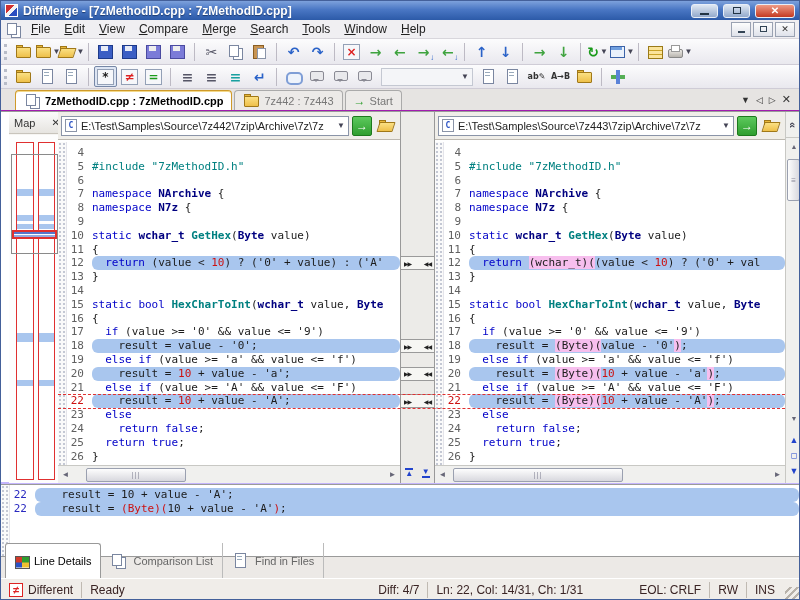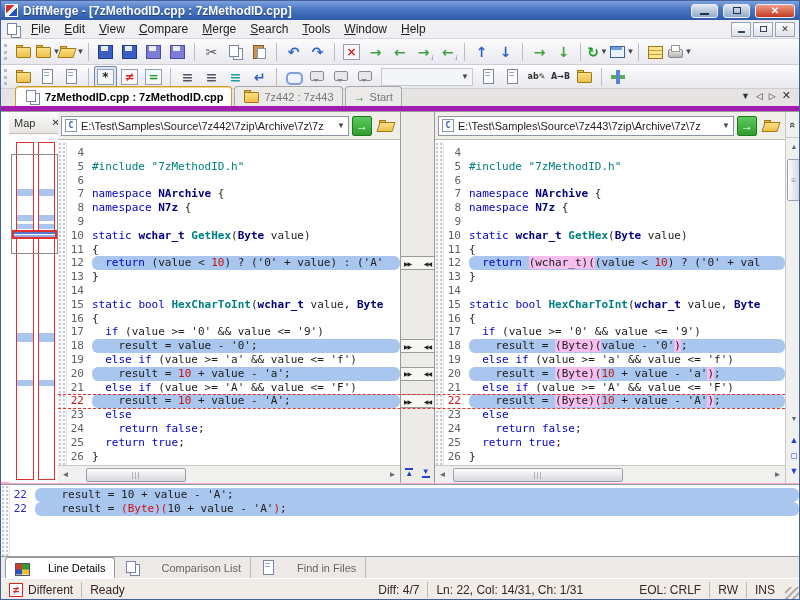--- a/index.html
+++ b/index.html
@@ -1,17 +1,17 @@
 <!DOCTYPE html>
 <html><head>
 <meta charset="utf-8">
 <style>
   html,body{margin:0;padding:0;background:#9aa4b4;}
   *{box-sizing:border-box;}
-  #app{position:relative;width:800px;height:600px;background:#f9a8d4;overflow:hidden;
+  #app{position:relative;width:800px;height:600px;background:#c4b5fd;overflow:hidden;
        font-family:"Liberation Sans","DejaVu Sans",sans-serif;font-size:12px;color:#222;
        border:1px solid #44609a;}
   
   .titlebar{position:absolute;top:0;left:0;right:0;height:19px;
     background:linear-gradient(#7da1dc,#4a77c4 45%,#2c5aa8);display:flex;align-items:center;
     color:#fff;padding:0 4px;gap:5px;}
   .appicon{width:13px;height:13px;flex:none;border:1px solid #fff;
     background:linear-gradient(135deg,#d03030 38%,#f2f2f2 38% 62%,#2a4ec0 62%);}
   .title-text{flex:1;font-weight:bold;font-size:12px;text-shadow:0 1px 1px #1a3a70;white-space:nowrap;overflow:hidden;}
   .wbtn{width:27px;height:14px;flex:none;border:1px solid #e8eef8;border-radius:3px;
@@ -80,21 +80,21 @@
   .ic-fourway::after{left:6px;top:1px;width:4px;height:14px;background:#5a82d8;}
   .ic-grid4{width:13px;height:11px;}
   .ic-grid4::before{left:0;top:0;width:13px;height:11px;border:1px solid #555;
     background-image:linear-gradient(90deg,#d23a2a 0 50%,#2f9e2f 50% 100%),linear-gradient(90deg,#2a52c4 0 50%,#f0c030 50% 100%);
     background-size:100% 50%;background-position:0 0,0 100%;background-repeat:no-repeat;}
   .ic-cpp{width:12px;height:13px;background:#fff;border:1px solid #8a94a8;font:bold 8px "DejaVu Sans Mono",monospace;
     color:#2a52c4;display:flex;align-items:center;justify-content:center;}
   .ic-start{color:#2f9e2f;font-weight:bold;font-size:12px;width:auto;height:auto;}
   
   .tabbar{position:absolute;top:88px;left:0;right:0;height:22px;background:#e6e4e2;
-    border-bottom:5px solid #a21caf;display:flex;align-items:flex-end;padding:0 0 0 14px;}
+    border-bottom:1px solid #a21caf;display:flex;align-items:flex-end;padding:0 0 0 14px;}
   .tab{display:flex;align-items:center;gap:4px;height:20px;padding:0 8px;font-size:11px;color:#777;
     border:1px solid #aaa;border-bottom:none;border-radius:4px 4px 0 0;background:#eceae8;margin-right:2px;white-space:nowrap;}
   .tab.active{background:#fff;color:#000;font-weight:bold;border-color:#cf9a2a;box-shadow:inset 0 1px 0 #f4d98a;}
   .tabctl{margin-left:auto;display:flex;align-items:center;gap:6px;padding:0 8px 4px 0;color:#333;}
   .tabctl span{font-size:9px;}
   .tabctl .x{font-size:11px;font-weight:bold;}
   
   .main{position:absolute;top:110px;left:0;right:0;height:371px;background:#fff;border-top:1px solid #9a9a9a;}
   
   .map{position:absolute;left:8px;top:0;width:57px;height:371px;background:#f6f5f3;border-right:1px solid #999;}
@@ -159,21 +159,21 @@
   
   .dash{position:absolute;left:57px;width:727px;height:0;border-top:1px dashed #e03030;z-index:6;}
   
   .details{position:absolute;top:483px;left:0;right:0;height:73px;background:#fff;border-top:1px solid #9a9a9a;
     border-bottom:1px solid #9a9a9a;}
   .ddots{position:absolute;left:0;top:0;bottom:0;width:9px;background-color:#fafafa;
     background-image:radial-gradient(#c4c8d4 1px,transparent 1px);background-size:4px 4px;border-right:1px solid #e4e4ea;}
   .dcode{position:absolute;left:10px;right:0;top:0;bottom:0;padding-top:3px;font-family:"DejaVu Sans Mono",monospace;font-size:11px;}
   
   .btabs{position:absolute;top:556px;left:0;right:0;height:21px;background:#ece9e6;display:flex;align-items:flex-end;padding-left:4px;}
-  .btab{display:flex;align-items:center;gap:20px;height:21px;padding:0 9px;font-size:11px;color:#666;
+  .btab{display:flex;align-items:center;gap:6px;height:35px;padding:0 9px;font-size:11px;color:#666;
     border-right:1px solid #bbb;white-space:nowrap;}
   .btab.active{background:#fff;color:#000;border:1px solid #999;border-bottom:none;border-radius:3px 3px 0 0;}
   
   .status{position:absolute;top:577px;left:0;right:0;height:23px;background:#f0ede9;border-top:1px solid #fff;
     display:flex;align-items:center;font-size:12px;color:#3a2424;}
   .sfield{padding:0 8px;height:16px;display:flex;align-items:center;gap:5px;border-right:1px solid #c0bab2;white-space:nowrap;}
   .sfield.nob{border-right:none;}
   .sspacer{flex:1;}
   .neq{color:#d22;font-weight:bold;border:1px solid #d22;width:14px;height:14px;display:flex;
     align-items:center;justify-content:center;font-size:11px;background:#fff;}

